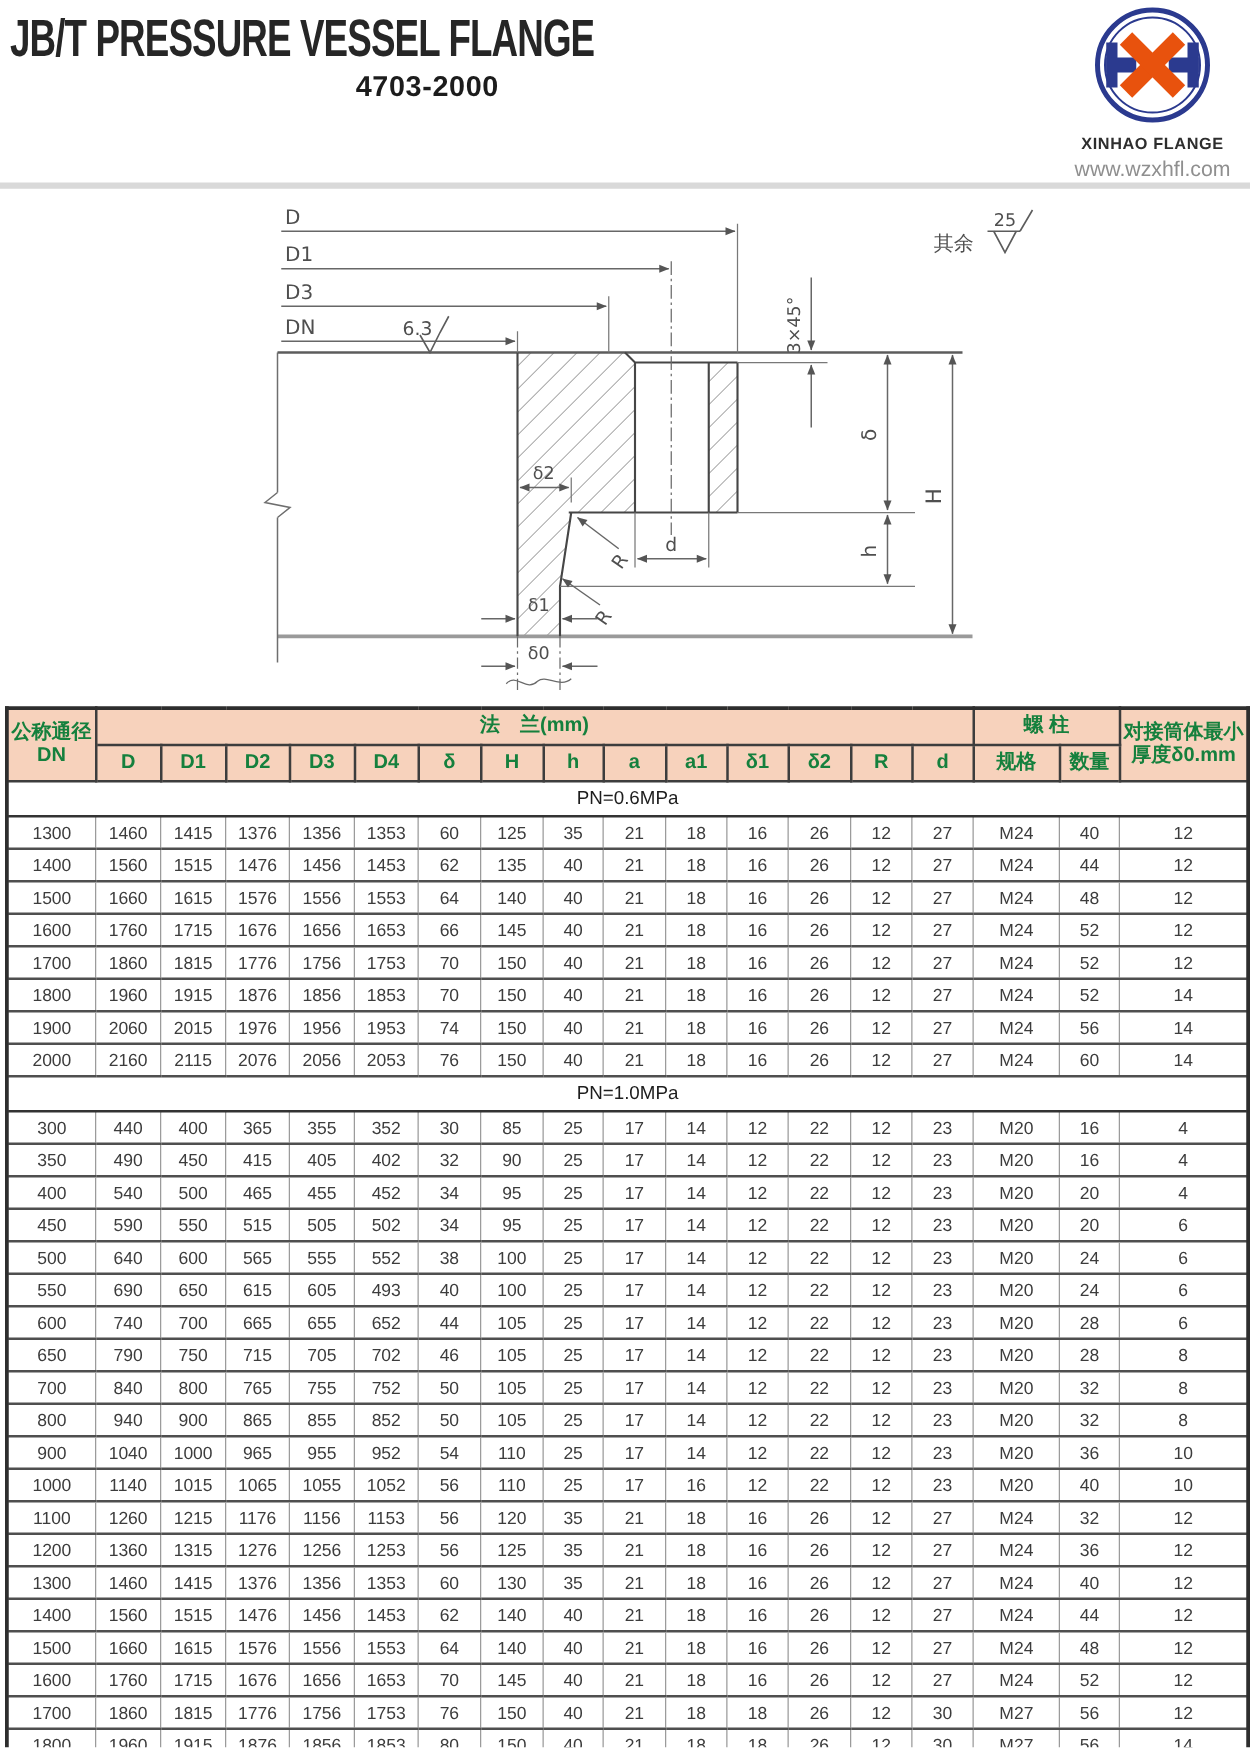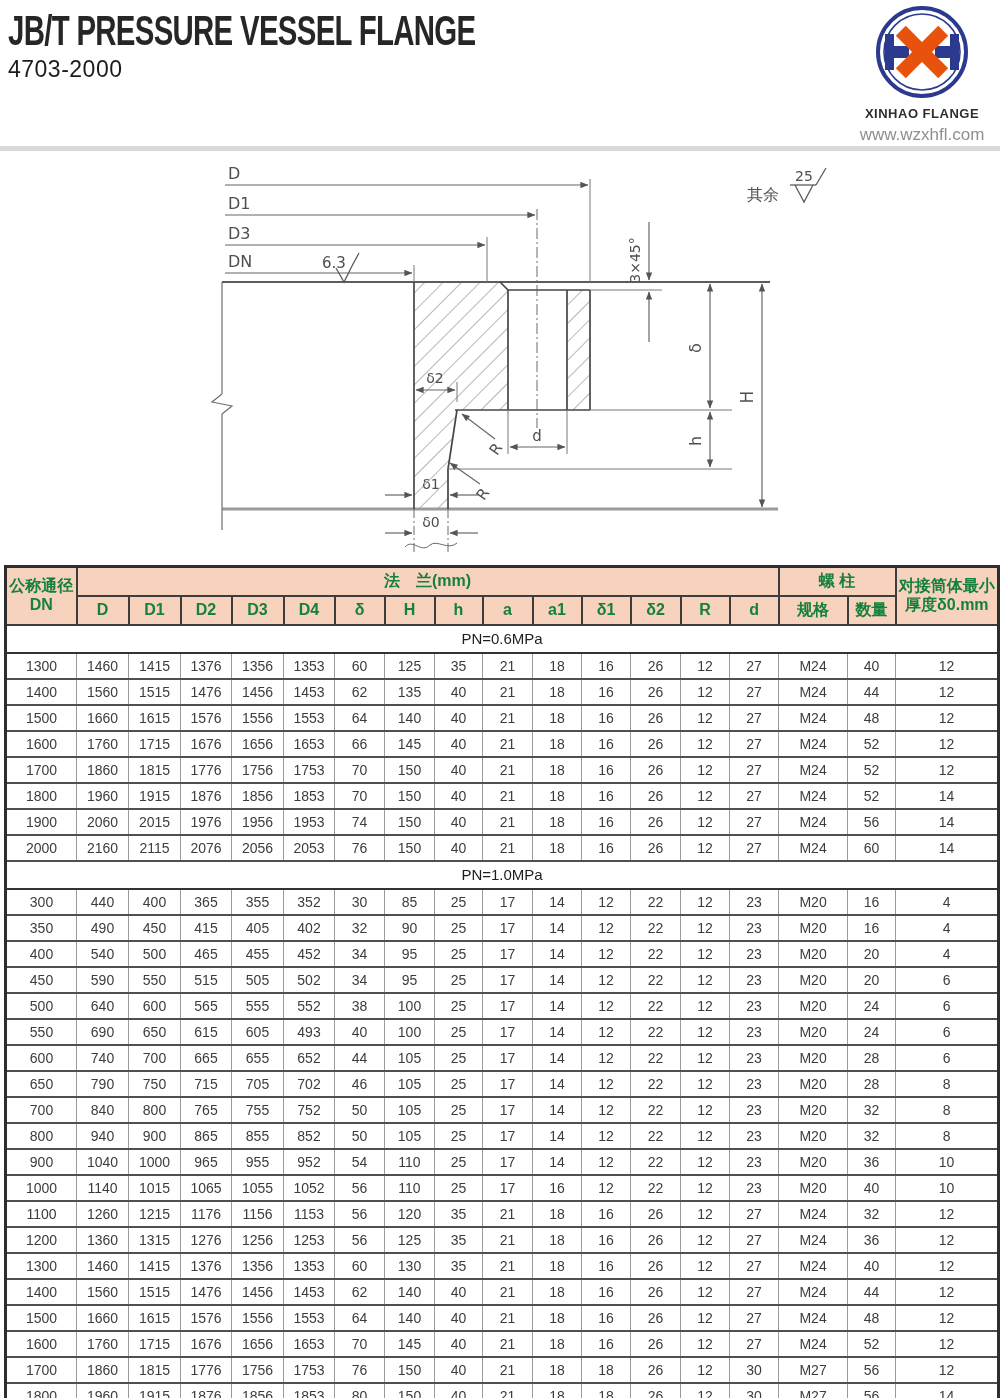--- a/index.html
+++ b/index.html
@@ -1,24 +1,24 @@
 <!DOCTYPE html>
 <html><head>
 <meta charset="utf-8">
 <style>
   html,body{margin:0;padding:0;background:#ffffff;}
   .page{position:relative;width:1000px;height:1398px;background:#fff;overflow:hidden;
         font-family:"Liberation Sans",sans-serif;color:#2a2a2a;}
 
   
-  .title-block{position:absolute;left:8px;top:10px;}
+  .title-block{position:absolute;left:8px;top:10px;text-align:center;}
   .main-title{margin:0;font-size:42px;font-weight:800;color:#262626;letter-spacing:-1px;
               transform:scaleX(0.70);transform-origin:left top;white-space:nowrap;line-height:1.0;}
   .subtitle{font-size:30px;color:#1c1c1c;margin-top:8px;white-space:nowrap;}
-  .standard-no{font-size:23px;font-weight:400;color:#1c1c1c;margin-top:4px;letter-spacing:0.5px;}
+  .standard-no{font-size:23px;font-weight:700;color:#1c1c1c;margin-top:4px;letter-spacing:0.5px;}
 
   .logo{position:absolute;left:850px;top:4px;width:144px;text-align:center;}
   .logo-name{font-size:13px;font-weight:700;color:#2e2e2e;letter-spacing:0.5px;margin-top:2px;}
   .logo-web{font-size:17px;color:#8f8f8f;margin-top:4px;}
 
   .header-rule{position:absolute;left:0;top:146px;width:1000px;height:5px;background:#d9d9d9;}
 
   
   .drawing{position:absolute;left:150px;top:152px;}
   .drawing text{font-family:"DejaVu Sans","Liberation Sans",sans-serif;fill:#4f4f4f;}

